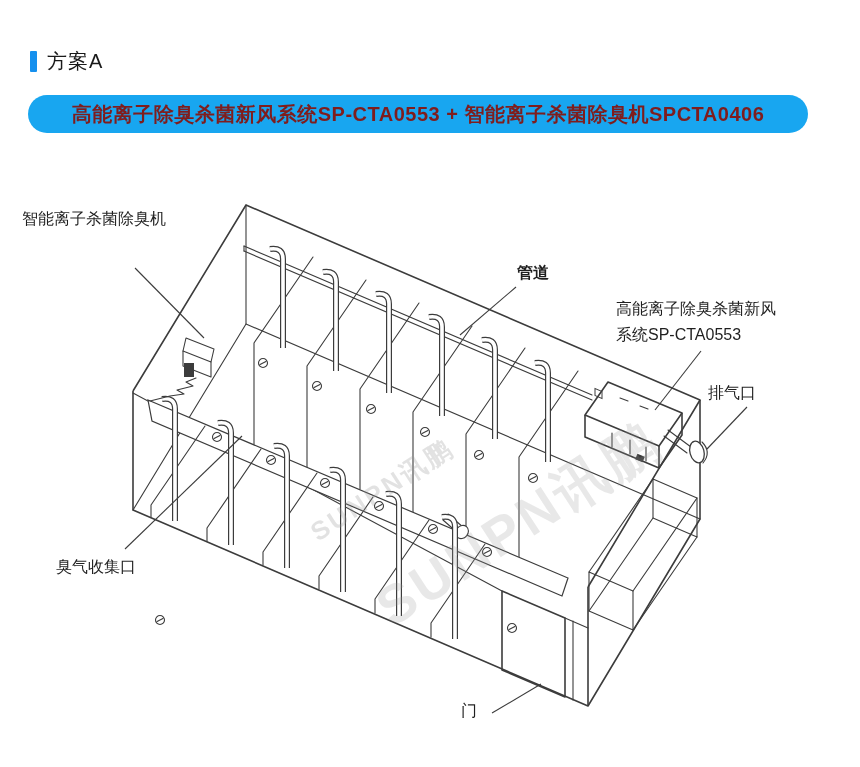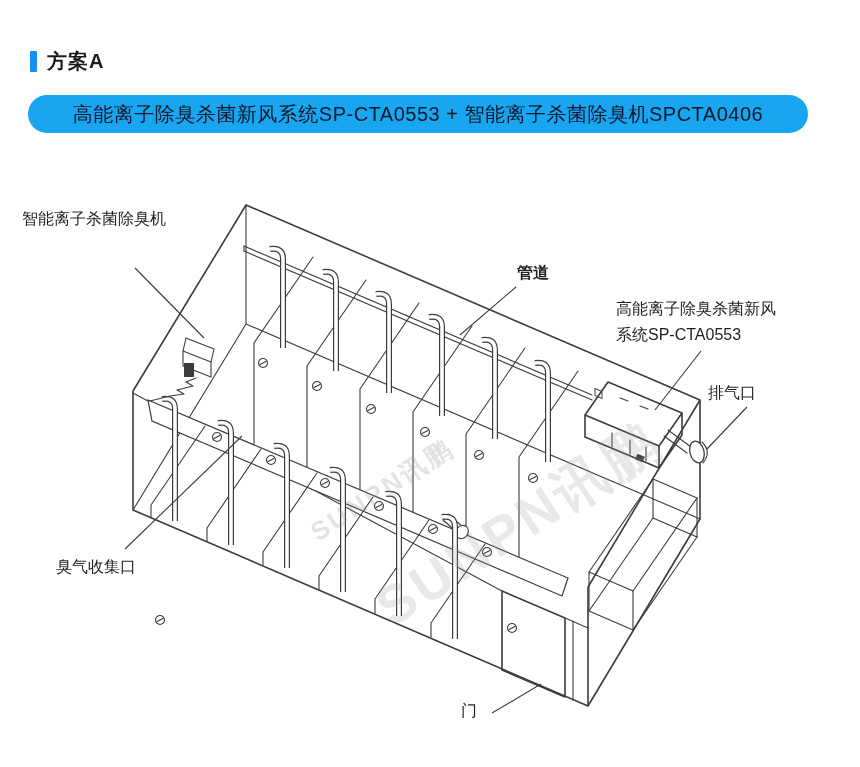--- a/index.html
+++ b/index.html
@@ -1,23 +1,23 @@
 <!DOCTYPE html>
 <html><head>
 <meta charset="utf-8">
 <style>
   html,body{margin:0;padding:0;background:#ffffff;}
   body{width:860px;height:767px;position:relative;overflow:hidden;
        font-family:"Liberation Sans","DejaVu Sans",sans-serif;}
   .page-header{position:absolute;left:30px;top:48px;display:flex;align-items:center;}
   .accent-bar{width:7px;height:21px;background:#1590ee;border-radius:1px;margin-right:10px;}
-  .page-title{font-size:20px;font-weight:700;color:#1a1a1a;letter-spacing:1px;}
+  .page-title{font-size:20px;font-weight:400;color:#1a1a1a;letter-spacing:1px;}
   .banner-pill{position:absolute;left:28px;top:95px;width:780px;height:38px;border-radius:19px;
        background:#18a6f0;display:flex;align-items:center;justify-content:center;}
-  .banner-text{color:#0f172a;font-size:20px;font-weight:400;letter-spacing:0.5px;white-space:nowrap;}
+  .banner-text{color:#7f1d1d;font-size:20px;font-weight:700;letter-spacing:0.5px;white-space:nowrap;}
   .diagram-wrap{position:absolute;left:0;top:0;width:860px;height:767px;}
   svg{position:absolute;left:0;top:0;}
   .callout{position:absolute;font-size:16px;font-weight:500;color:#1f1f1f;
        line-height:26px;white-space:nowrap;}
   .ln{stroke:#3c3c3c;stroke-width:1.1;fill:none;stroke-linejoin:round;stroke-linecap:round;}
   .ln2{stroke:#3c3c3c;stroke-width:1.6;fill:none;stroke-linejoin:round;}
   .tube-dark{stroke:#3c3c3c;stroke-width:6;fill:none;stroke-linecap:butt;}
   .tube-light{stroke:#ffffff;stroke-width:3.6;fill:none;stroke-linecap:butt;}
   .leader{stroke:#3c3c3c;stroke-width:1.1;fill:none;}
   .wm{fill:#9a9a9a;font-family:"Liberation Sans","DejaVu Sans",sans-serif;font-weight:700;}

